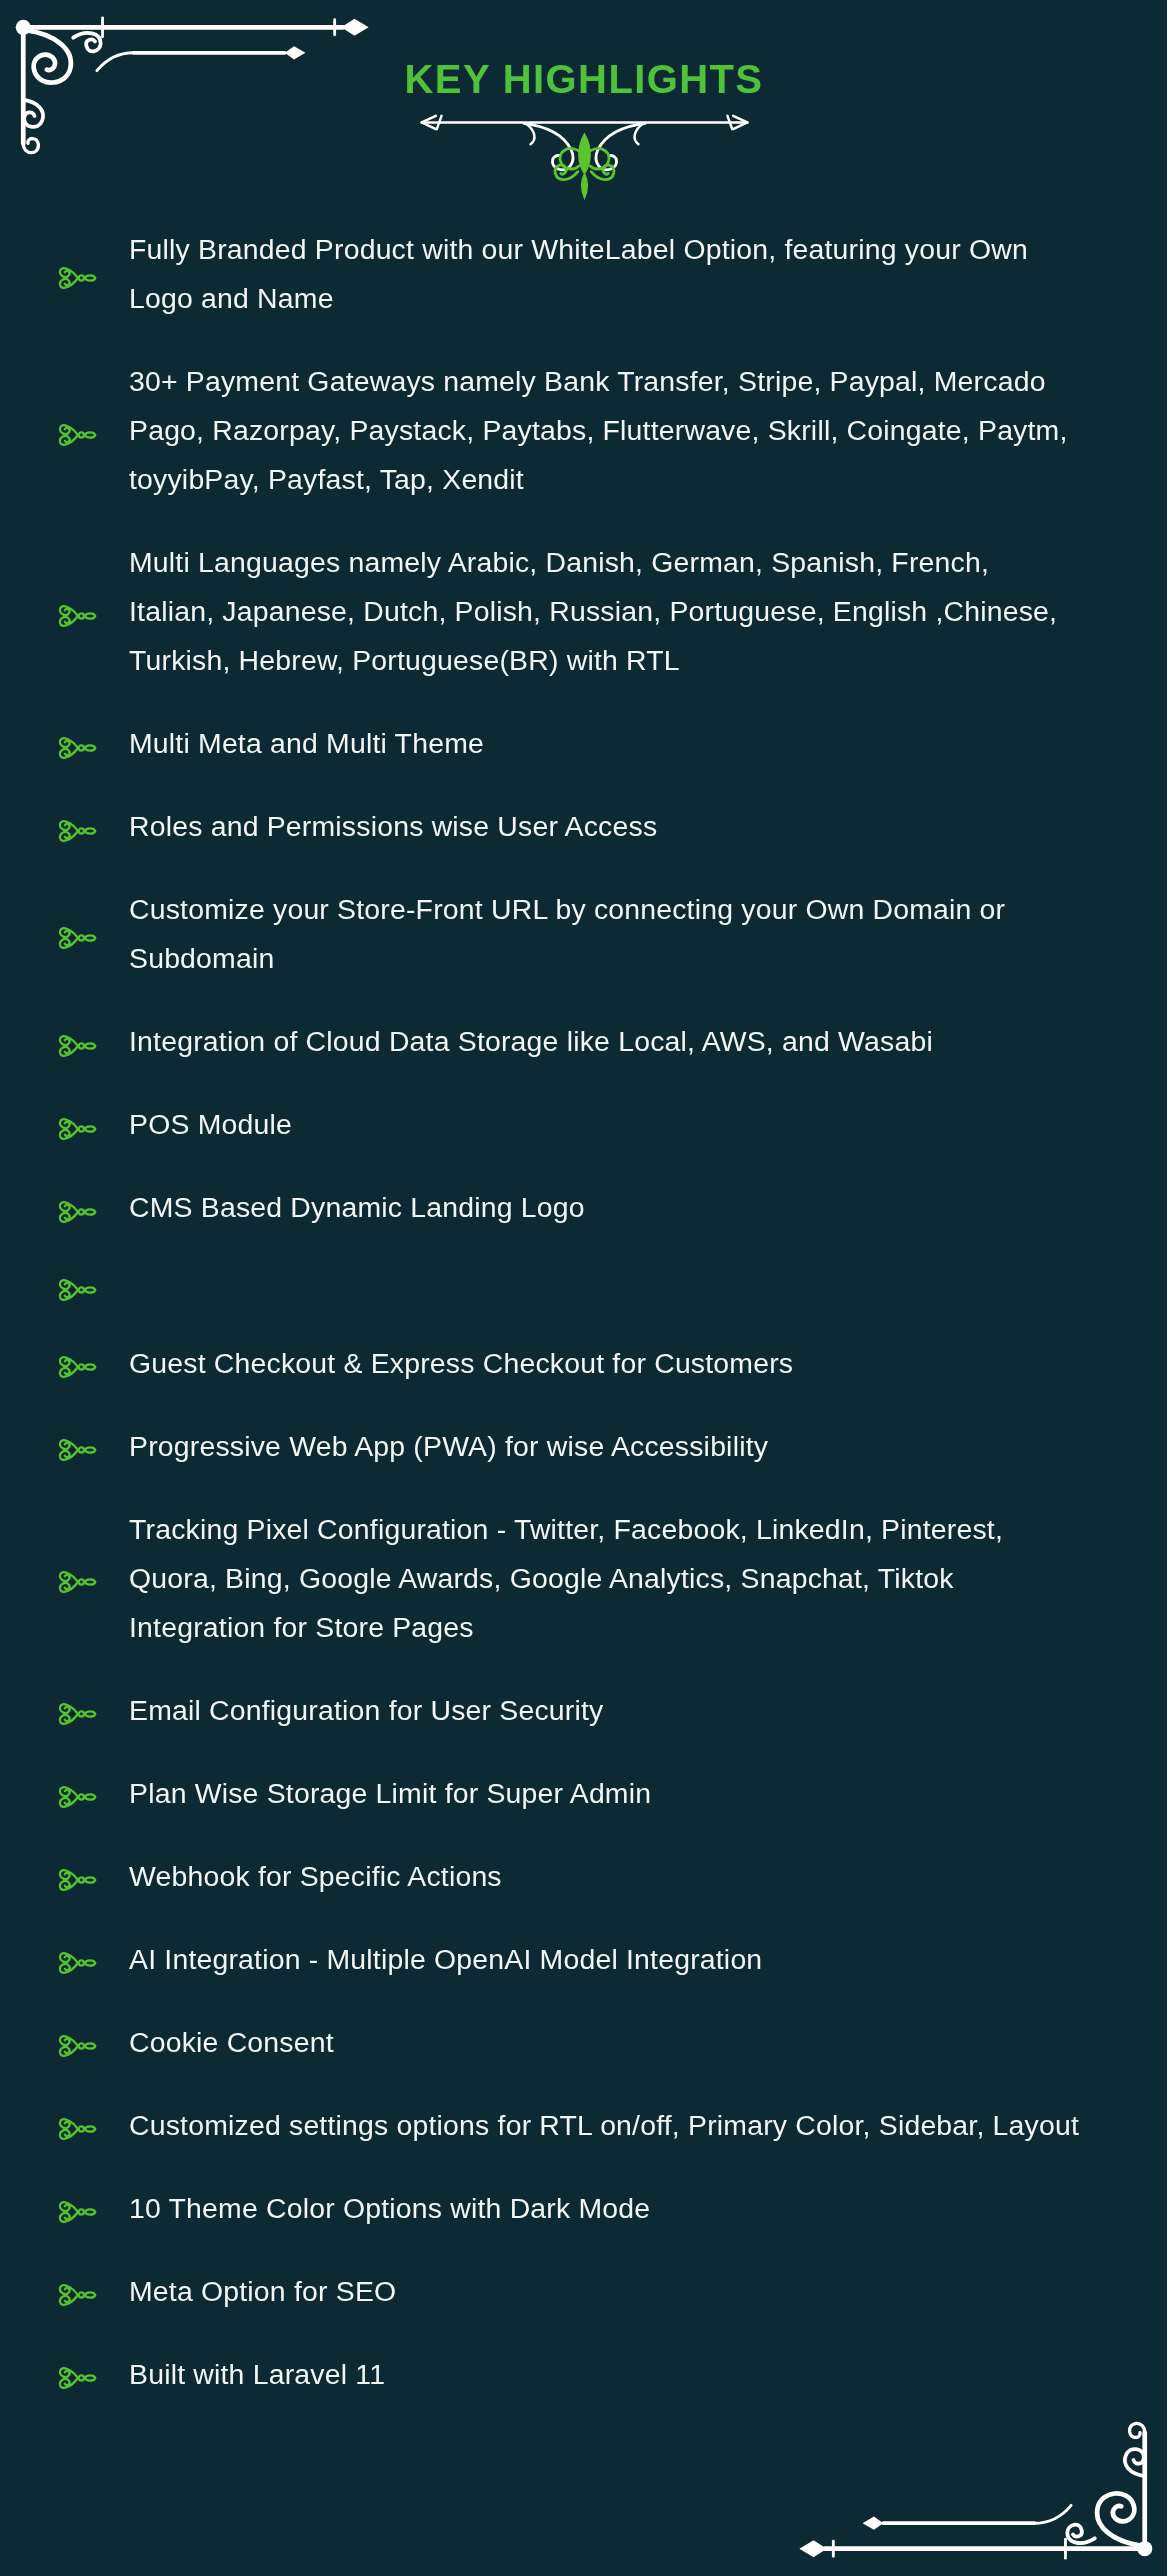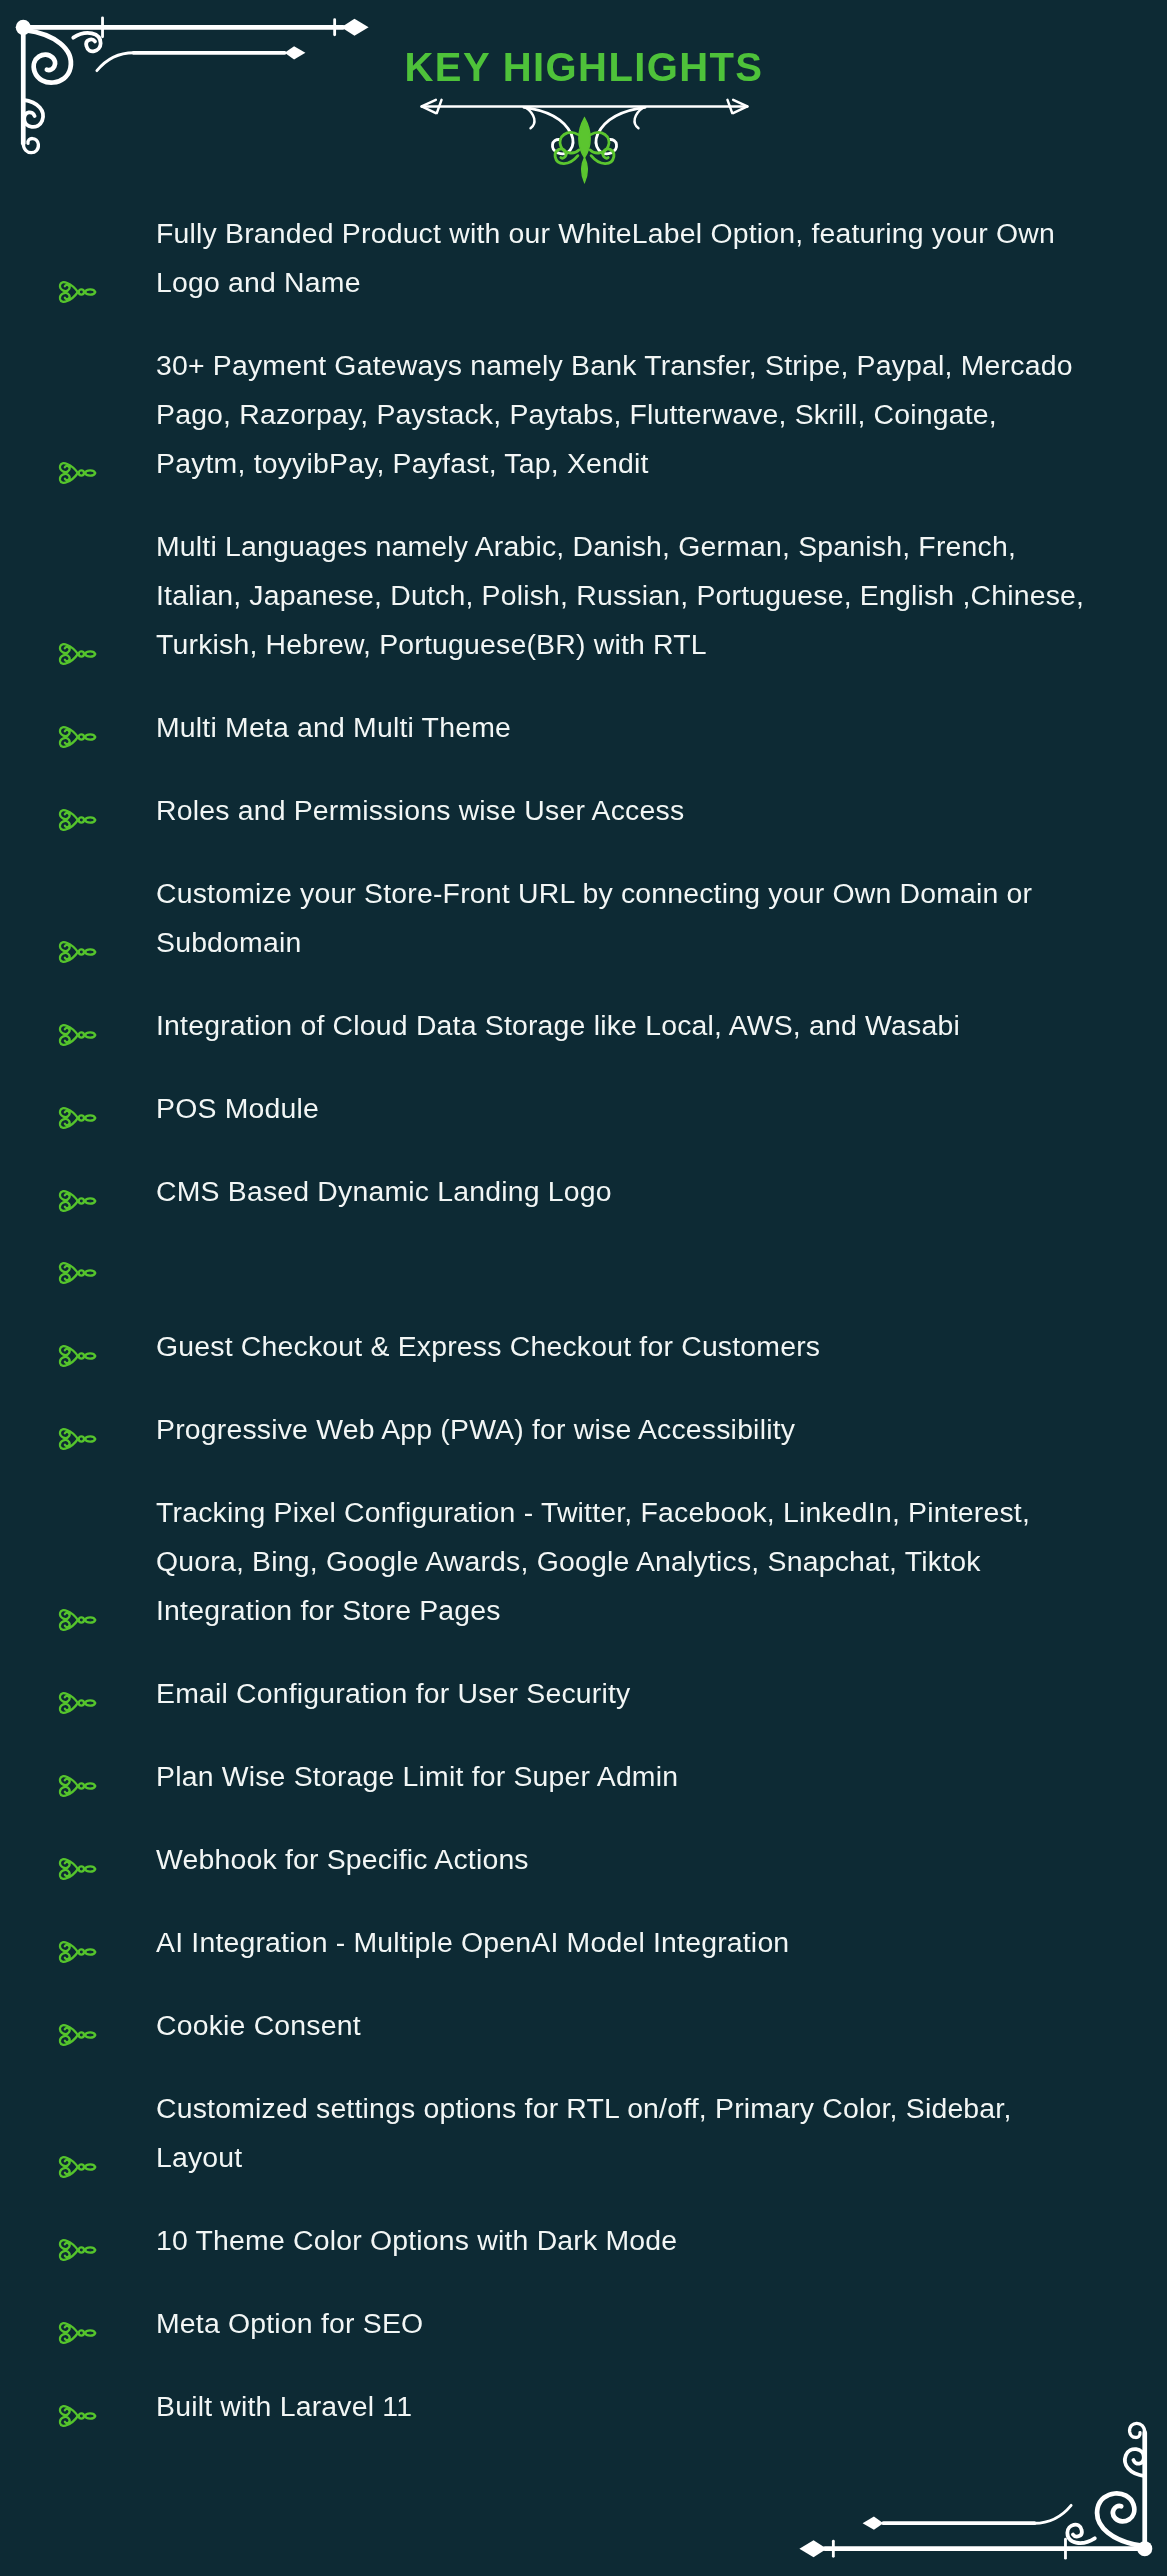--- a/index.html
+++ b/index.html
@@ -14,26 +14,26 @@
   body{
     width:1168px;height:2576px;position:relative;overflow:hidden;
     background:var(--background);
     font-family:"Liberation Sans","DejaVu Sans",sans-serif;
   }
   .corner{position:absolute;width:368px;height:156px;}
   .corner-tl{top:13.3px;left:11.4px;}
   .corner-br{bottom:13.3px;right:11.4px;transform:rotate(180deg);}
   header{position:relative;text-align:center;padding-top:45px;}
   .page-title{
-    margin:0;font-size:40px;line-height:1.1;font-weight:800;
+    margin:12px;font-size:40px;line-height:1.1;font-weight:800;
     letter-spacing:1.4px;color:var(--accent-green);
   }
   .divider{display:block;width:349px;height:89px;margin:7.6px auto 0;}
   .hl-list{list-style:none;margin:23px 0 0;padding:0 74px 0 57px;}
-  .hl-item{display:flex;align-items:flex-end;gap:59px;margin-bottom:34px;}
+  .hl-item{display:flex;align-items:center;gap:32px;margin-bottom:34px;}
   .bullet{flex:0 0 40px;margin-top:8.5px;}
   .bullet svg{display:block;width:40px;height:30px;color:var(--bullet-green);}
   .hl-text{
     font-size:28.4px;line-height:49px;color:var(--text);
     max-width:952px;letter-spacing:0.2px;
   }
 </style>
 </head>
 <body>
 

